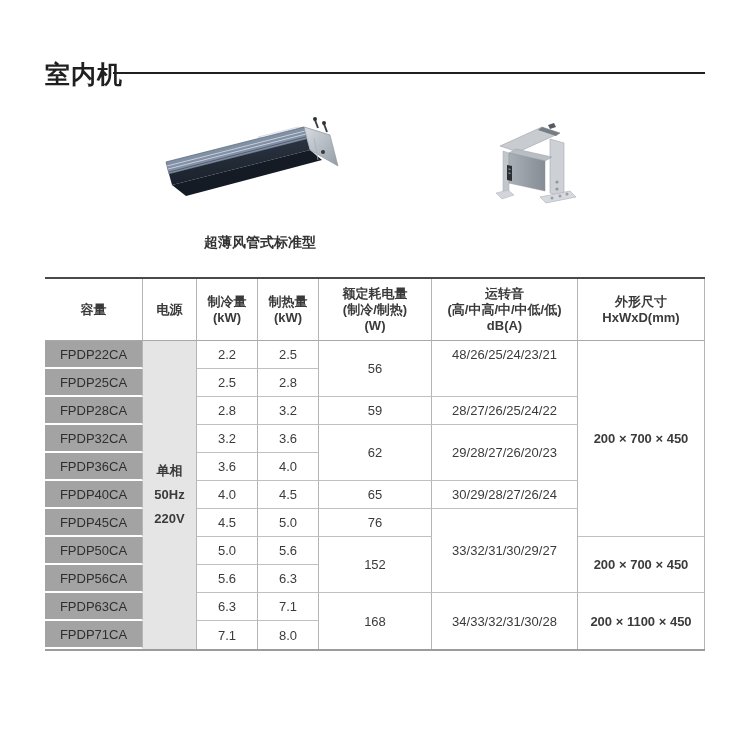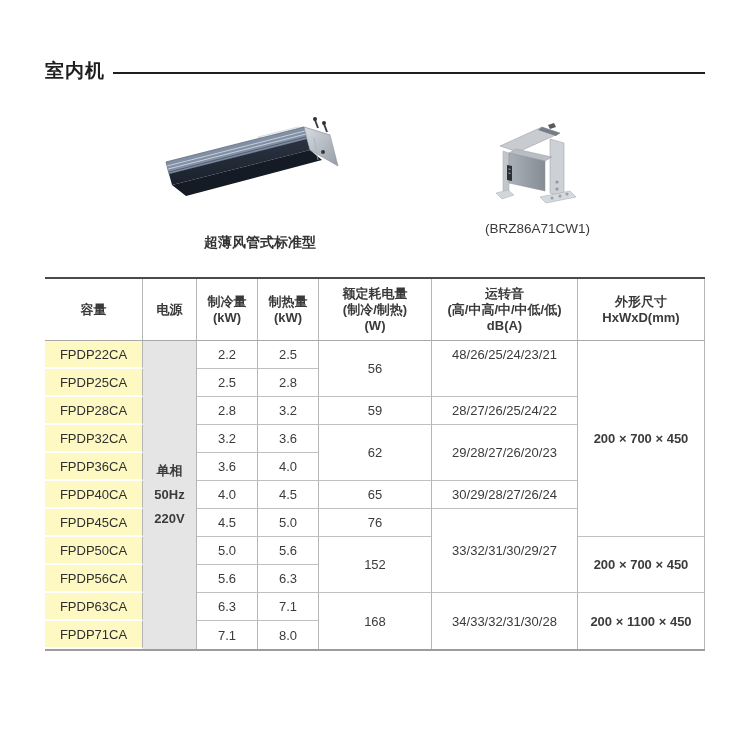--- a/index.html
+++ b/index.html
@@ -4,21 +4,21 @@
 <style>
   html,body{margin:0;padding:0;}
   body{
     width:750px;height:750px;position:relative;background:#ffffff;
     font-family:"Liberation Sans","DejaVu Sans",sans-serif;
     color:#3b3b3b;overflow:hidden;
   }
   
   .page-title{
     position:absolute;left:45px;top:58px;
-    font-size:19px;font-weight:bold;color:#1f1f1f;letter-spacing:1px;
+    font-size:25px;font-weight:bold;color:#1f1f1f;letter-spacing:1px;
   }
   .title-rule{
     position:absolute;left:113px;top:72px;width:592px;height:2px;background:#1f1f1f;
   }
   
   .duct-img{position:absolute;left:158px;top:114px;width:204px;height:114px;}
   .purifier-img{position:absolute;left:494px;top:118px;width:88px;height:94px;}
   .caption{
     position:absolute;text-align:center;color:#333;font-size:14px;font-weight:600;
   }
@@ -37,21 +37,21 @@
     border-right:1px solid #b5b5b5;border-bottom:1px solid #c0c0c0;
     overflow:hidden;
   }
   .spec-table thead tr{height:62px;}
   .spec-table tbody tr{height:28px;}
   .spec-table th{
     font-weight:bold;color:#3a3a3a;white-space:pre-line;line-height:16px;
     border-bottom:1px solid #a8a8a8;background:#ffffff;
   }
   td.cap{
-    background:#fef9c3;color:#2f2f2f;
+    background:#a3a3a3;color:#2f2f2f;
     border-bottom:2px solid #ffffff;
   }
   td.power-cell{white-space:pre-line;line-height:24px;background:#e5e5e5;font-weight:bold;}
   td.vtop{vertical-align:top;padding-top:6px;}
   .bb-none{border-bottom:none !important;}
   .br-edge{border-right:1px solid #c9c9c9;font-weight:bold;}
 </style>
 </head>
 <body>
 
@@ -126,21 +126,20 @@
 
     <polygon points="15,35 22,31 58,39 51,43" fill="#b9bec5" stroke="#989ea6" stroke-width="0.5"></polygon>
     <polygon points="15,35 51,43 51,73 15,65" fill="url(#bodyg)" stroke="#8a9098" stroke-width="0.5"></polygon>
 
     <polygon points="13,47 18,48 18,63 13,62" fill="#2b2e33"></polygon>
     <line x1="14.5" y1="51" x2="16.5" y2="51.4" stroke="#cfd3d8" stroke-width="0.8"></line>
     <line x1="14.5" y1="55" x2="16.5" y2="55.4" stroke="#cfd3d8" stroke-width="0.8"></line>
   </svg>
 </div>
 <div class="caption caption-purifier">
-  <div class="model-line">(BRZ86A71CW1)</div>
 </div>
 
 <table class="spec-table">
   <colgroup>
     <col style="width:98px">
       <col style="width:54px">
       <col style="width:61px">
     <col style="width:61px">
       <col style="width:113px">
       <col style="width:146px">

